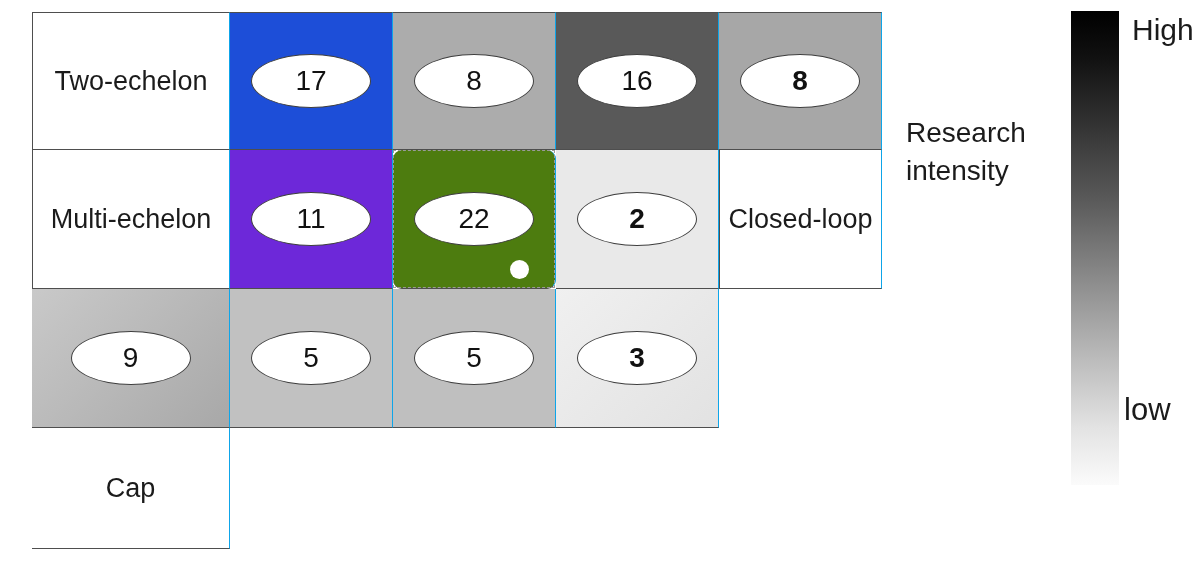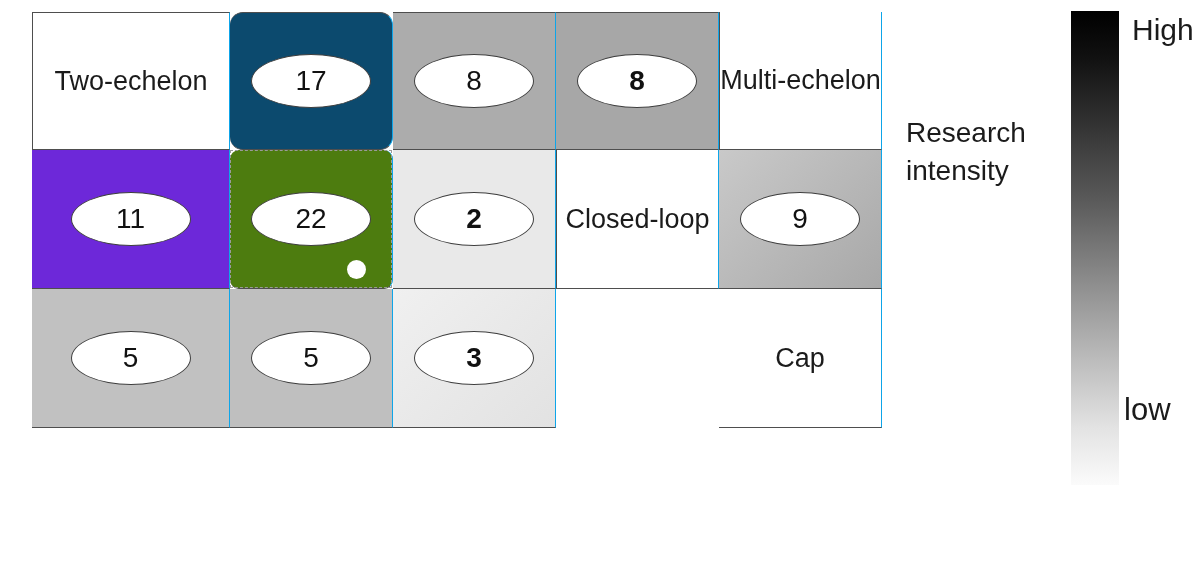--- a/index.html
+++ b/index.html
@@ -103,25 +103,28 @@
   }
 </style>
 </head>
 <body>
 
 <div class="stage">
 
   <div class="matrix">
 
     <div class="cell rowlabel c1 r1">Two-echelon</div>
-    <div class="cell r1" style="background: #0c4a6e; border-radius: 13px;">
+    <div class="cell r1" style="background: #1d4ed8;">
       <span class="ellipse">17</span>
     </div>
     <div class="cell r1" style="background: rgb(172, 172, 172);">
       <span class="ellipse">8</span>
+    </div>
+    <div class="cell r1" style="background: rgb(89, 89, 89);">
+      <span class="ellipse">16</span>
     </div>
     <div class="cell r1" style="background: rgb(167, 167, 167);">
       <span class="ellipse bold">8</span>
     </div>
 
     <div class="cell rowlabel c1">Multi-echelon</div>
     <div class="cell" style="background: #6d28d9;">
       <span class="ellipse">11</span>
     </div>
     <div class="cell dashed" style="background: #4d7c0f; border-radius: 9px;">

